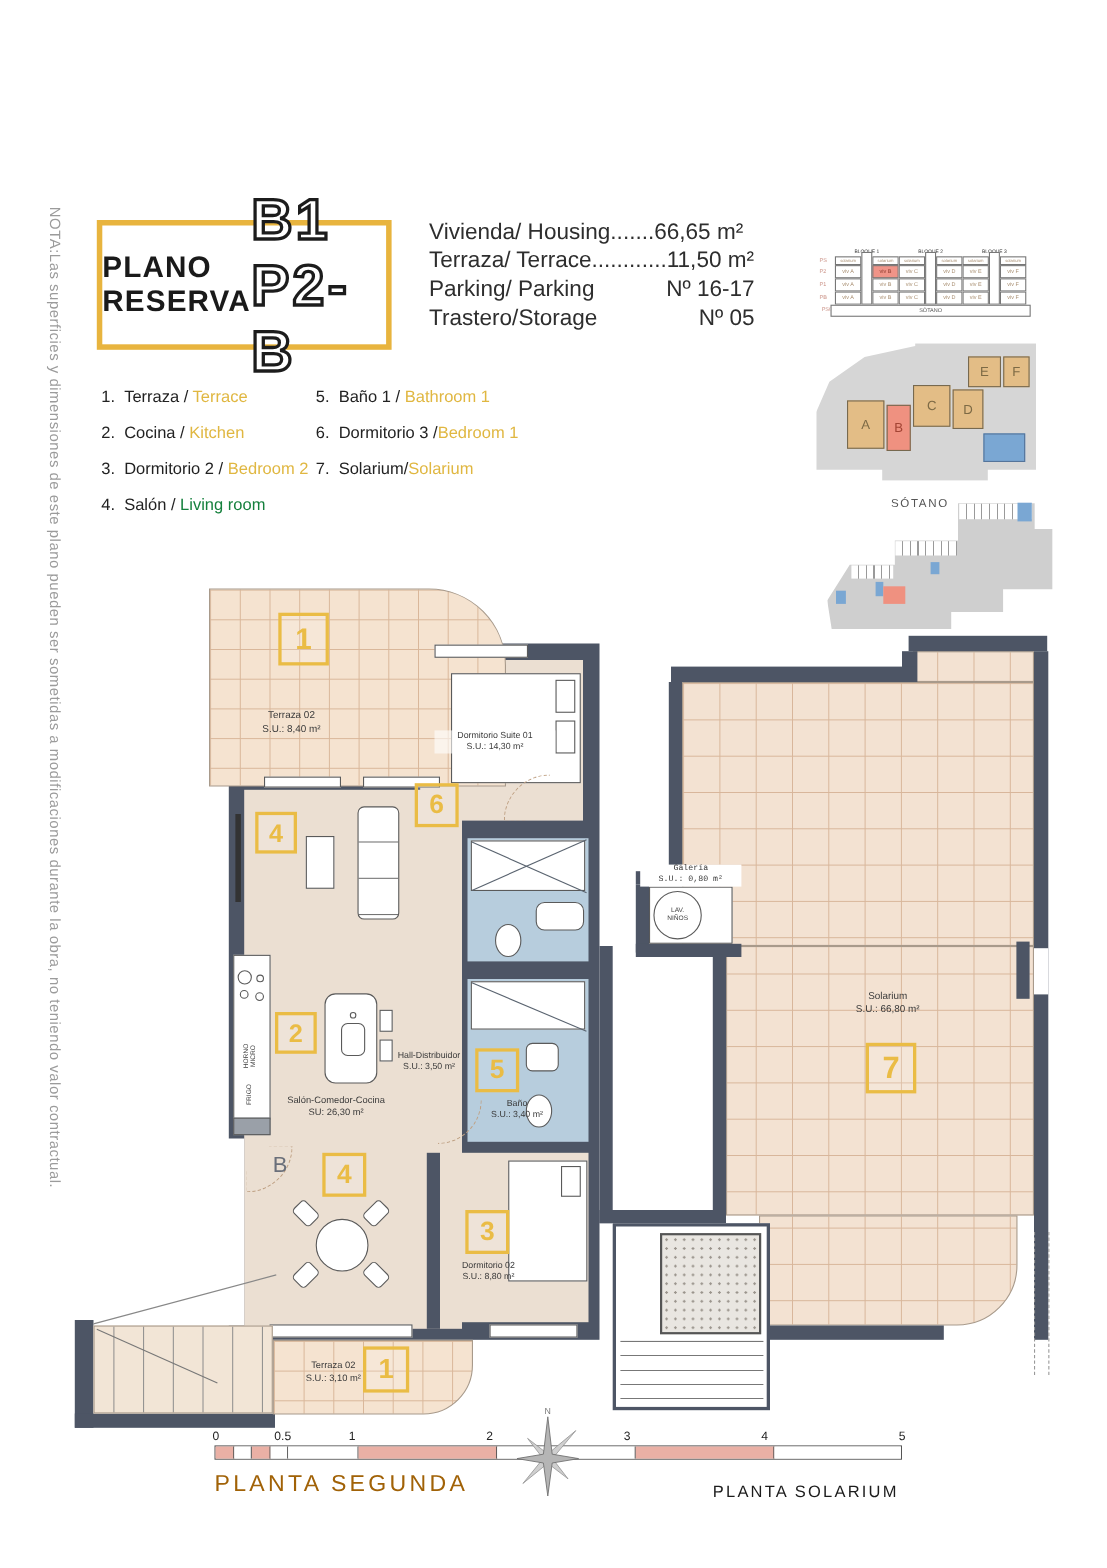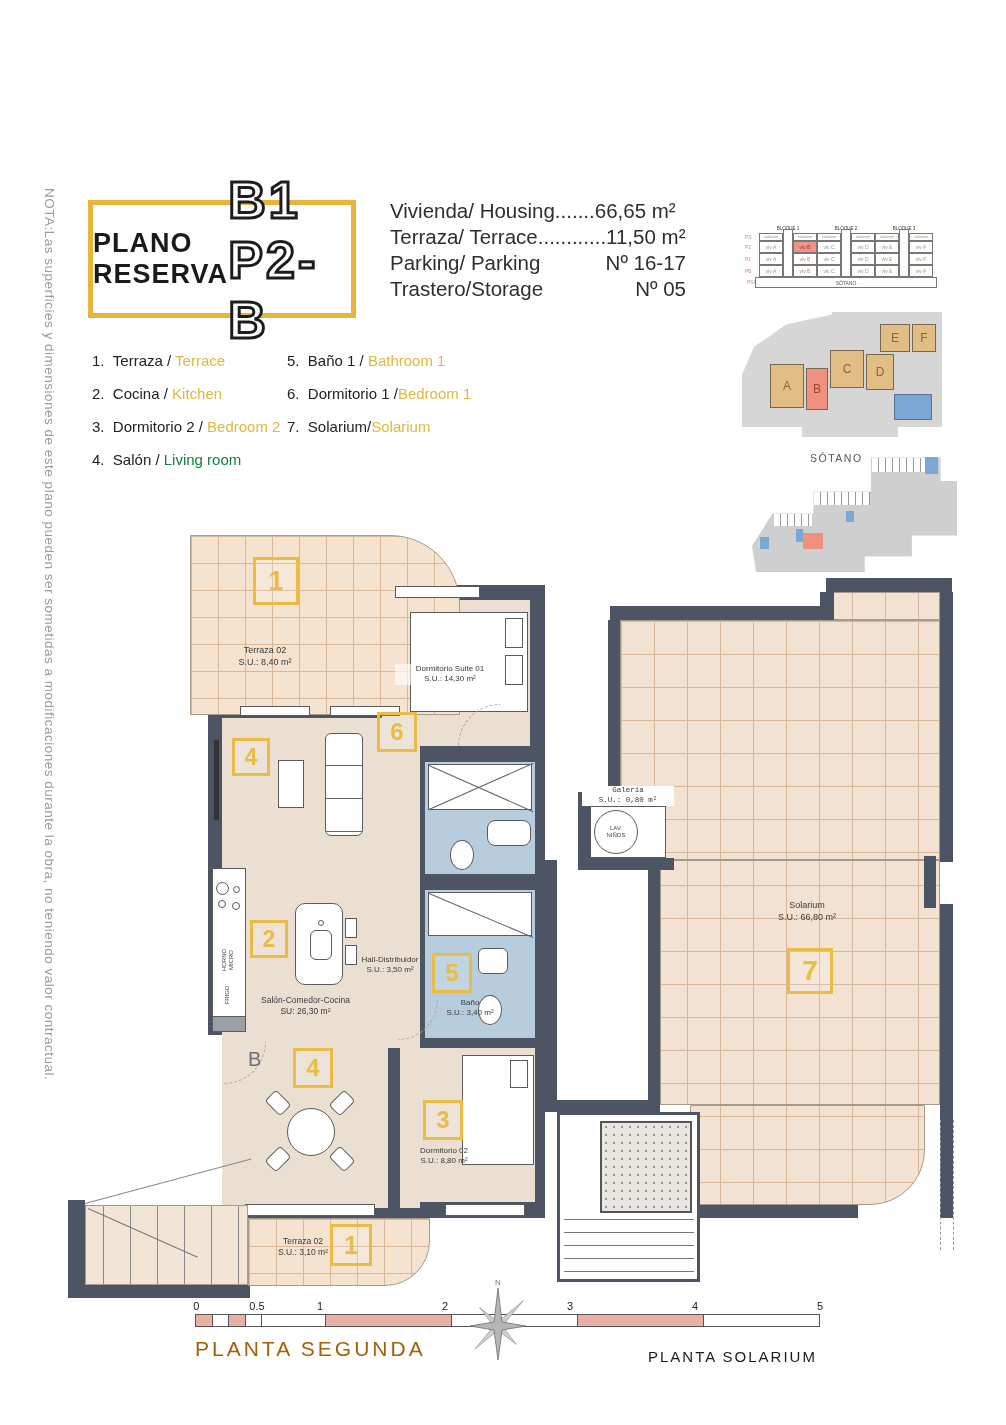--- a/index.html
+++ b/index.html
@@ -71,21 +71,21 @@
         <span>Nº 05</span>
       </div>
   </div>
 
   <div class="abs" style="left:92px;top:352px;width:480px;font-size:15px;">
     <div class="abs" style="left:0;top:0;"><span>1.</span>&nbsp;&nbsp;<span>Terraza / </span><span style="color:#e0b741">Terrace</span></div>
     <div class="abs" style="left:0;top:33px;"><span>2.</span>&nbsp;&nbsp;<span>Cocina / </span><span style="color:#e0b741">Kitchen</span></div>
     <div class="abs" style="left:0;top:66px;"><span>3.</span>&nbsp;&nbsp;<span>Dormitorio 2 / </span><span style="color:#e0b741">Bedroom 2</span></div>
     <div class="abs" style="left:0;top:99px;"><span>4.</span>&nbsp;&nbsp;<span>Salón / </span><span style="color:#15803d">Living room</span></div>
     <div class="abs" style="left:195px;top:0;"><span>5.</span>&nbsp;&nbsp;<span>Baño 1 / </span><span style="color:#e0b741">Bathroom 1</span></div>
-    <div class="abs" style="left:195px;top:33px;"><span>6.</span>&nbsp;&nbsp;<span>Dormitorio 1 /</span><span style="color:#e0b741">Bedroom 1</span></div>
+    <div class="abs" style="left:195px;top:33px;"><span>6.</span>&nbsp;&nbsp;<span>Dormitorio 3 /</span><span style="color:#e0b741">Bedroom 1</span></div>
     <div class="abs" style="left:195px;top:66px;"><span>7.</span>&nbsp;&nbsp;<span>Solarium/</span><span style="color:#e0b741">Solarium</span></div>
   </div>
 
   <div class="abs" style="left:745px;top:226px;width:200px;height:94px;">
     <div class="abs" style="left:23px;top:0;width:40px;text-align:center;font-size:4.5px;color:#333;">BLOQUE 1</div>
     <div class="abs" style="left:81px;top:0;width:40px;text-align:center;font-size:4.5px;color:#333;">BLOQUE 2</div>
     <div class="abs" style="left:139px;top:0;width:40px;text-align:center;font-size:4.5px;color:#333;">BLOQUE 3</div>
     <div class="abs" style="left:0;top:7px;display:flex;">
       <div style="width:14px;display:flex;flex-direction:column;font-size:5px;color:#c98f83;text-align:left;">
         <div style="height:8px;display:flex;align-items:center;">PS</div>

